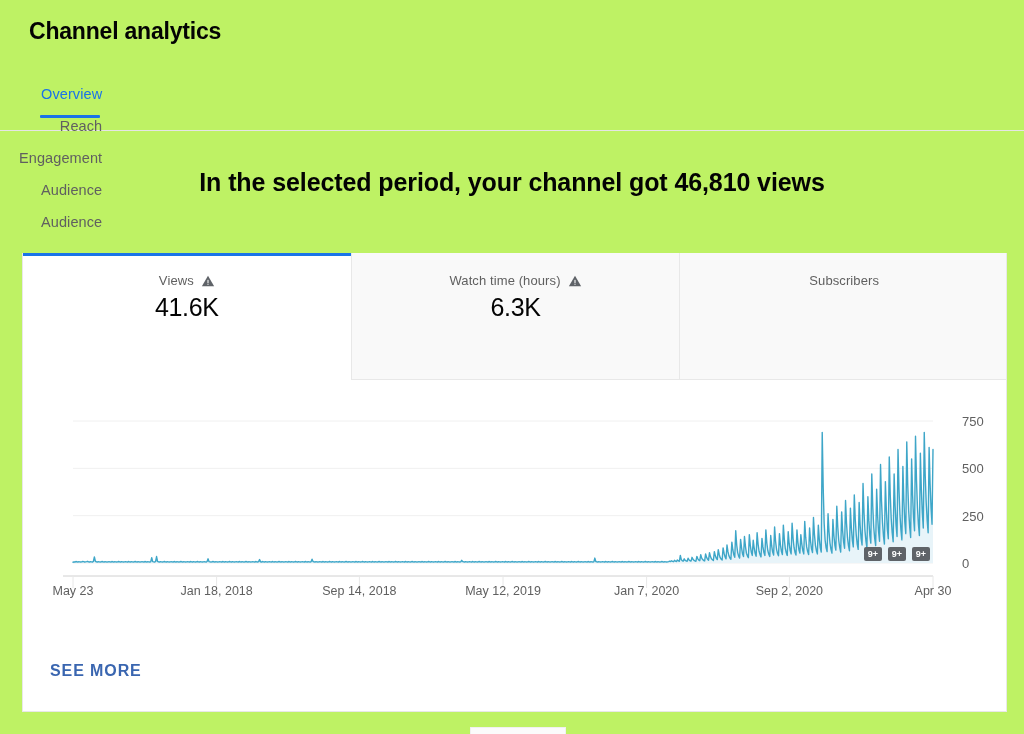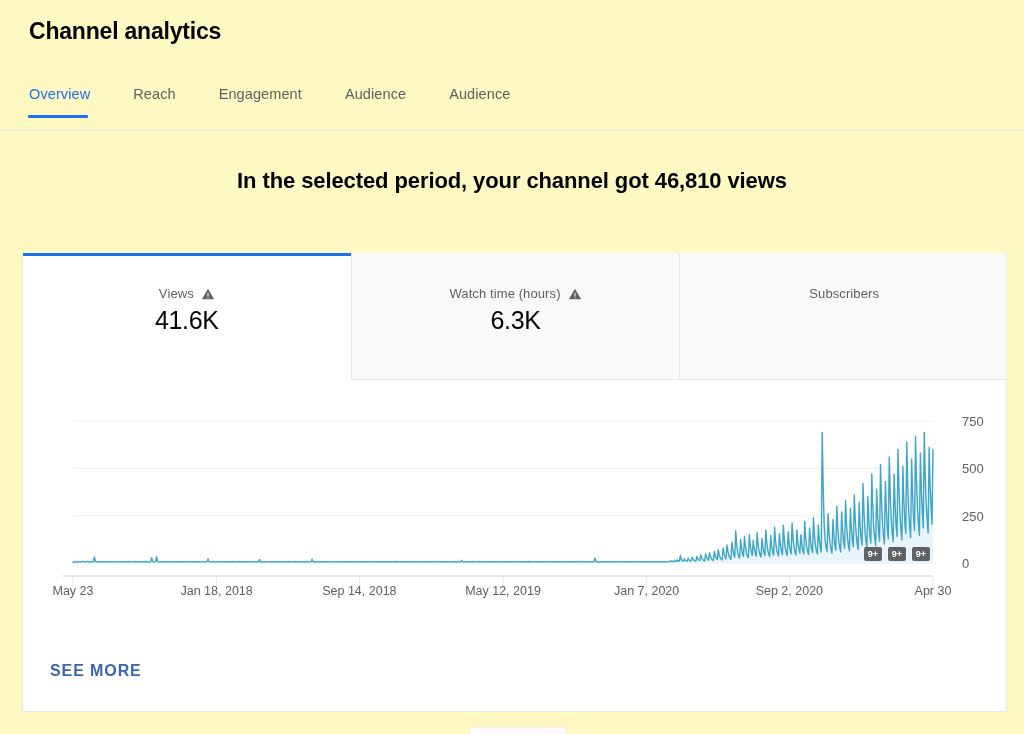--- a/index.html
+++ b/index.html
@@ -6,44 +6,45 @@
   html, body {
     margin: 0; padding: 0;
     width: 1024px; height: 734px;
     background: #ffffff;
     font-family: "Liberation Sans", sans-serif;
     overflow: hidden;
   }
   #app {
     position: relative;
     width: 1024px; height: 734px;
-    background: #fef9c3;
+    background: #bef264;
   }
 
   
   .page-title {
     position: absolute;
     left: 29px; top: 18px;
     font-size: 23px;
     font-weight: bold;
     color: #030303;
     letter-spacing: -0.2px;
   }
 
   .tabbar {
     position: absolute;
     left: 0; top: 86px;
     width: 1024px; height: 45px;
     border-bottom: 1px solid #e5e5e5;
   }
   .tabs {
     position: absolute;
-    left: 29px; top: 0;
+    left: 19px; top: 0;
     display: flex;
     align-items: flex-end;
+    flex-direction: column;
   }
   .tab {
     position: relative;
     font-size: 14.5px;
     color: #606060;
     padding: 0 0 16px 0;
     margin-right: 43px;
     cursor: pointer;
     white-space: nowrap;
     letter-spacing: 0.1px;
@@ -56,21 +57,21 @@
     background: #1a73e8;
     border-radius: 1px;
   }
 
   
   .headline {
     position: absolute;
     left: 0; top: 168px;
     width: 1024px;
     text-align: center;
-    font-size: 22px;
+    font-size: 25px;
     font-weight: bold;
     color: #030303;
     letter-spacing: -0.1px;
   }
 
   
   .main-card {
     position: absolute;
     left: 22px; top: 253px;
     width: 985px; height: 459px;
@@ -86,21 +87,21 @@
     left: 0; top: 0;
     width: 985px; height: 127px;
     display: flex;
   }
   .metric {
     position: relative;
     flex: 1 1 0;
     background: #f9f9f9;
     border-bottom: 1px solid #e8e8e8;
     border-left: 1px solid #e8e8e8;
-    padding-top: 31px;
+    padding-top: 18px;
     text-align: center;
     cursor: pointer;
   }
   .metric:first-child { border-left: none; }
   .metric.selected {
     background: #ffffff;
     border-bottom: none;
   }
   .metric.selected .metric-top {
     position: absolute;

